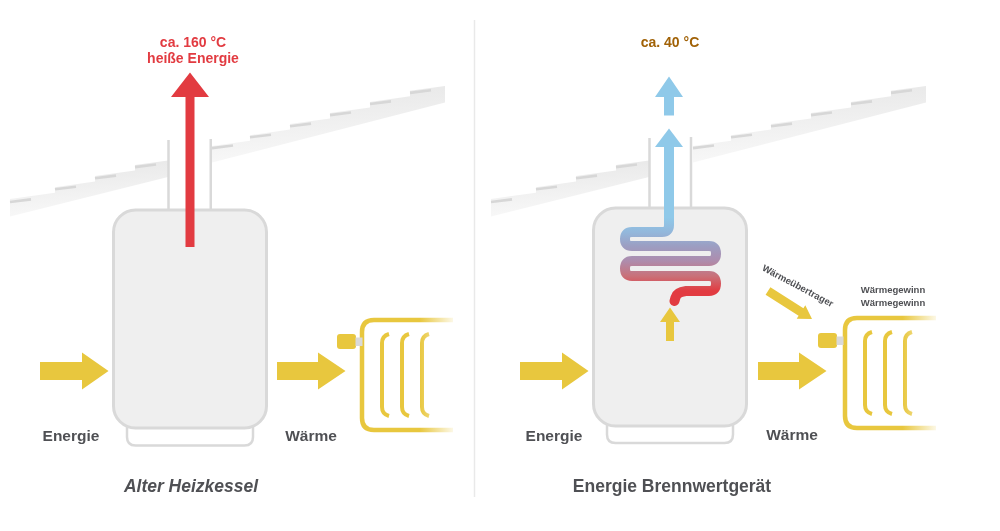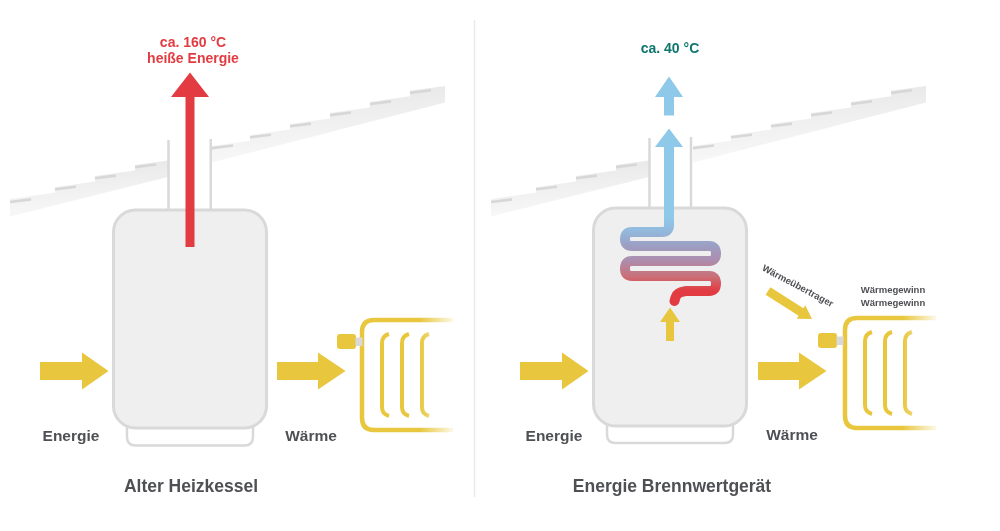--- a/index.html
+++ b/index.html
@@ -13,28 +13,28 @@
   #vector-layer{position:absolute;left:0;top:0;}
   .label{
     position:absolute;
     font-weight:bold;
     color:#4F5054;
     text-align:center;
     white-space:nowrap;
   }
   .exhaust-label{font-size:14px;line-height:16px;}
   .exhaust-left{left:93px;top:34px;width:200px;color:#E23B41;}
-  .exhaust-right{left:570px;top:34px;width:200px;color:#0f766e;margin-top:6px;}
+  .exhaust-right{left:570px;top:34px;width:200px;color:#a16207;}
   .flow-label{font-size:15.5px;line-height:16px;margin-top:33px;}
   .energie-left{left:21px;top:395px;width:100px;}
   .waerme-left{left:261px;top:395px;width:100px;}
   .energie-right{left:504px;top:395px;width:100px;}
   .waerme-right{left:742px;top:394px;width:100px;}
   .caption{font-size:17.5px;line-height:18px;}
-  .caption-left{left:65px;top:477px;width:252px;}
+  .caption-left{left:65px;top:477px;width:252px;font-style:italic;}
   .caption-right{left:522px;top:477px;width:300px;}
   .small-label{font-size:9.5px;line-height:13px;}
   .heat-exchanger{left:718px;top:279px;width:160px;transform:rotate(28deg);transform-origin:center;}
   .extra-gain{left:833px;top:283px;width:120px;}
 </style>
 </head>
 <body>
 
 <div id="stage">
 

